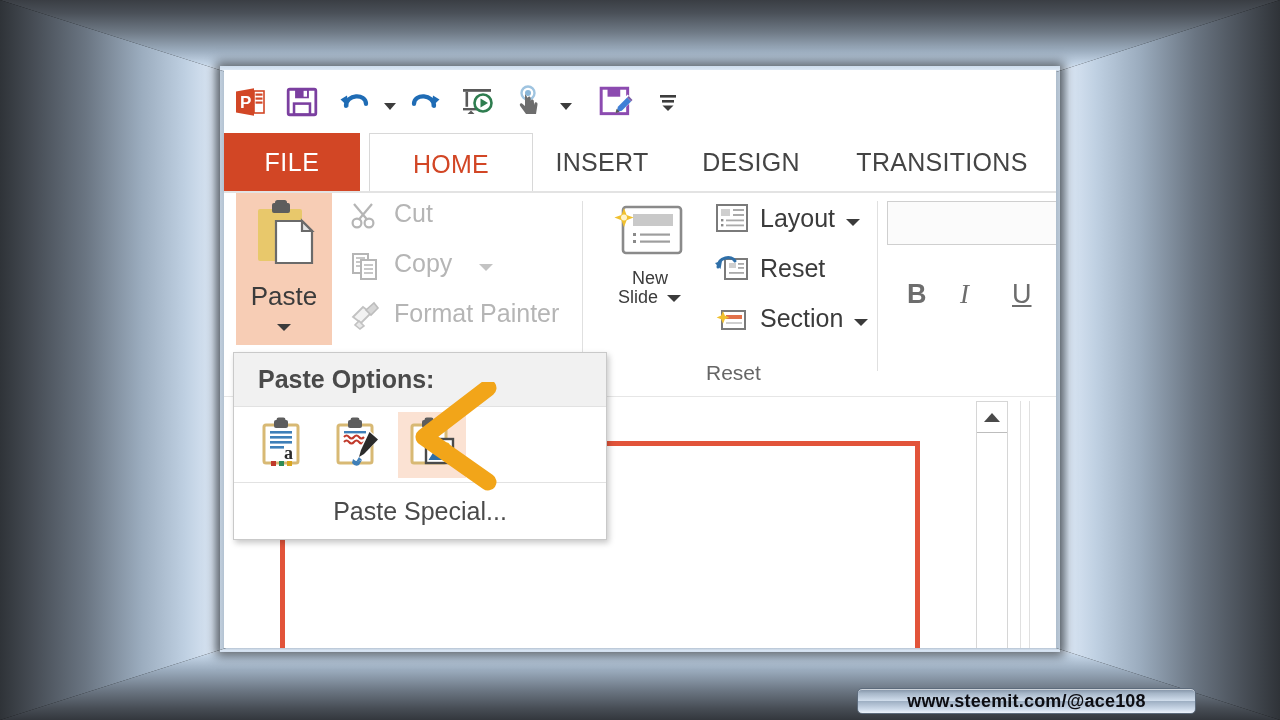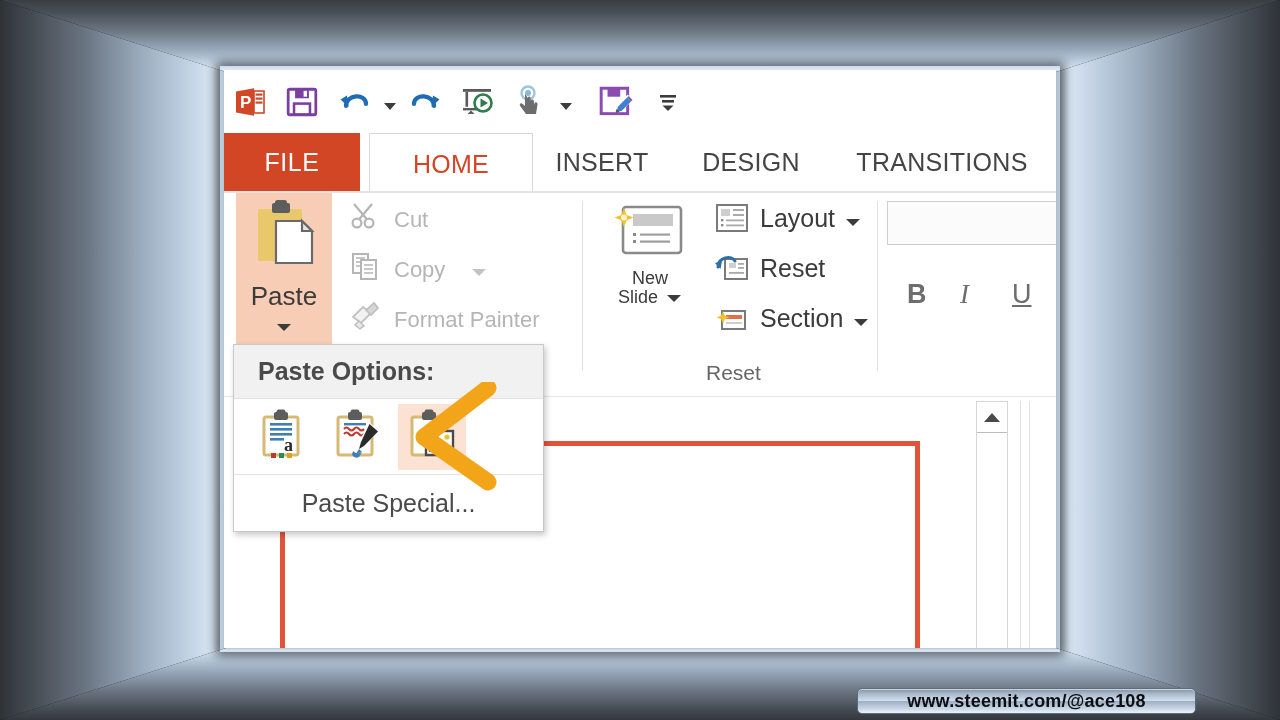--- a/index.html
+++ b/index.html
@@ -127,23 +127,23 @@
     background: #f7cdb5;
     display: flex; flex-direction: column; align-items: center;
   }
   #paste-label {
     font-size: 26px; color: #3b3b3b; margin-top: 2px;
   }
   #paste-arrow { margin-top: 6px; }
 
   .cb-item {
     position: absolute;
-    display: flex; align-items: flex-end; gap: 12px;
+    display: flex; align-items: flex-start; gap: 12px;
     color: #b5b5b5;
-    font-size: 22px;
+    font-size: 25px;
   }
   .cb-ico { width: 34px; height: 34px; display: flex; align-items: center; justify-content: center; }
 
   
   #newslide {
     position: absolute; left: 375px; top: 2px; width: 102px; height: 150px;
     display: flex; flex-direction: column; align-items: center;
   }
   #newslide .lbl { font-size: 18px; color: #3b3b3b; line-height: 1.08; text-align: center; }
   .sl-item {
@@ -192,22 +192,22 @@
     border-right: 8px solid transparent;
     border-bottom: 9px solid #4a4a4a;
   }
   #scroll-edge {
     position: absolute; right: 26px; top: 4px; width: 10px; height: 248px;
     border-left: 1px solid #e0e0e0; border-right: 1px solid #e0e0e0;
   }
 
   
   #paste-flyout {
-    position: absolute; left: 9px; top: 274px;
-    width: 311px; height: 188px;
+    position: absolute; left: 9px; top: 282px;
+    width: 374px; height: 188px;
     background: #ffffff;
     border: 1px solid #c9c9c9;
     box-shadow: 2px 3px 6px rgba(0,0,0,0.22);
     z-index: 40;
   }
   #pf-head {
     height: 54px; background: #f1f1f1;
     border-bottom: 1px solid #e2e2e2;
     display: flex; align-items: center;
     padding-left: 24px;

